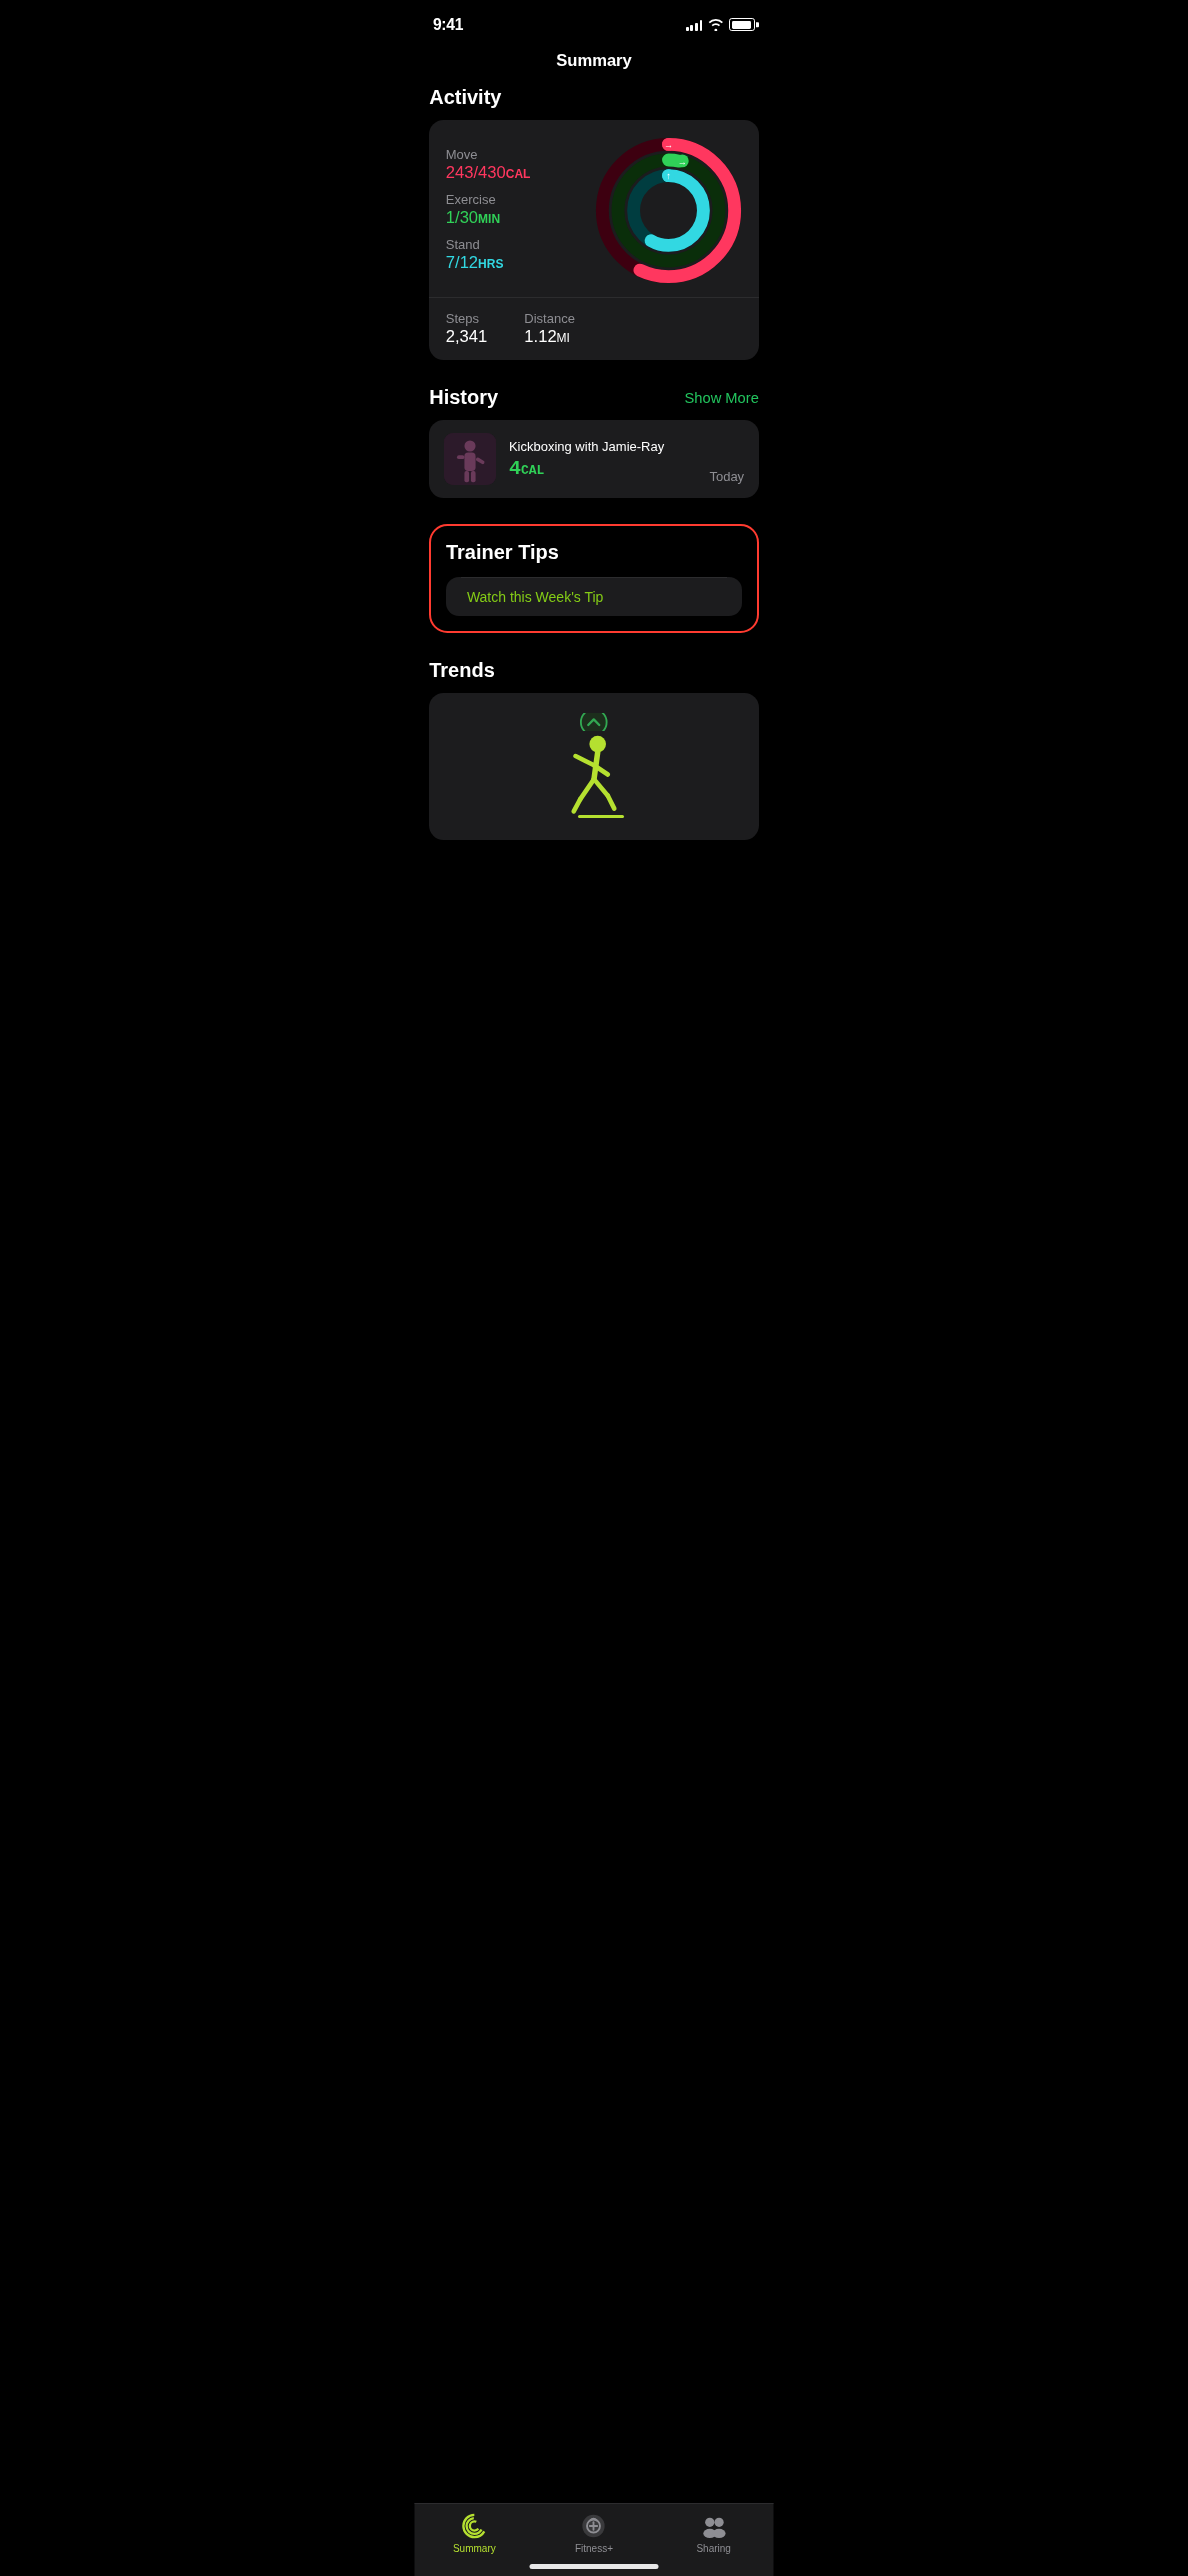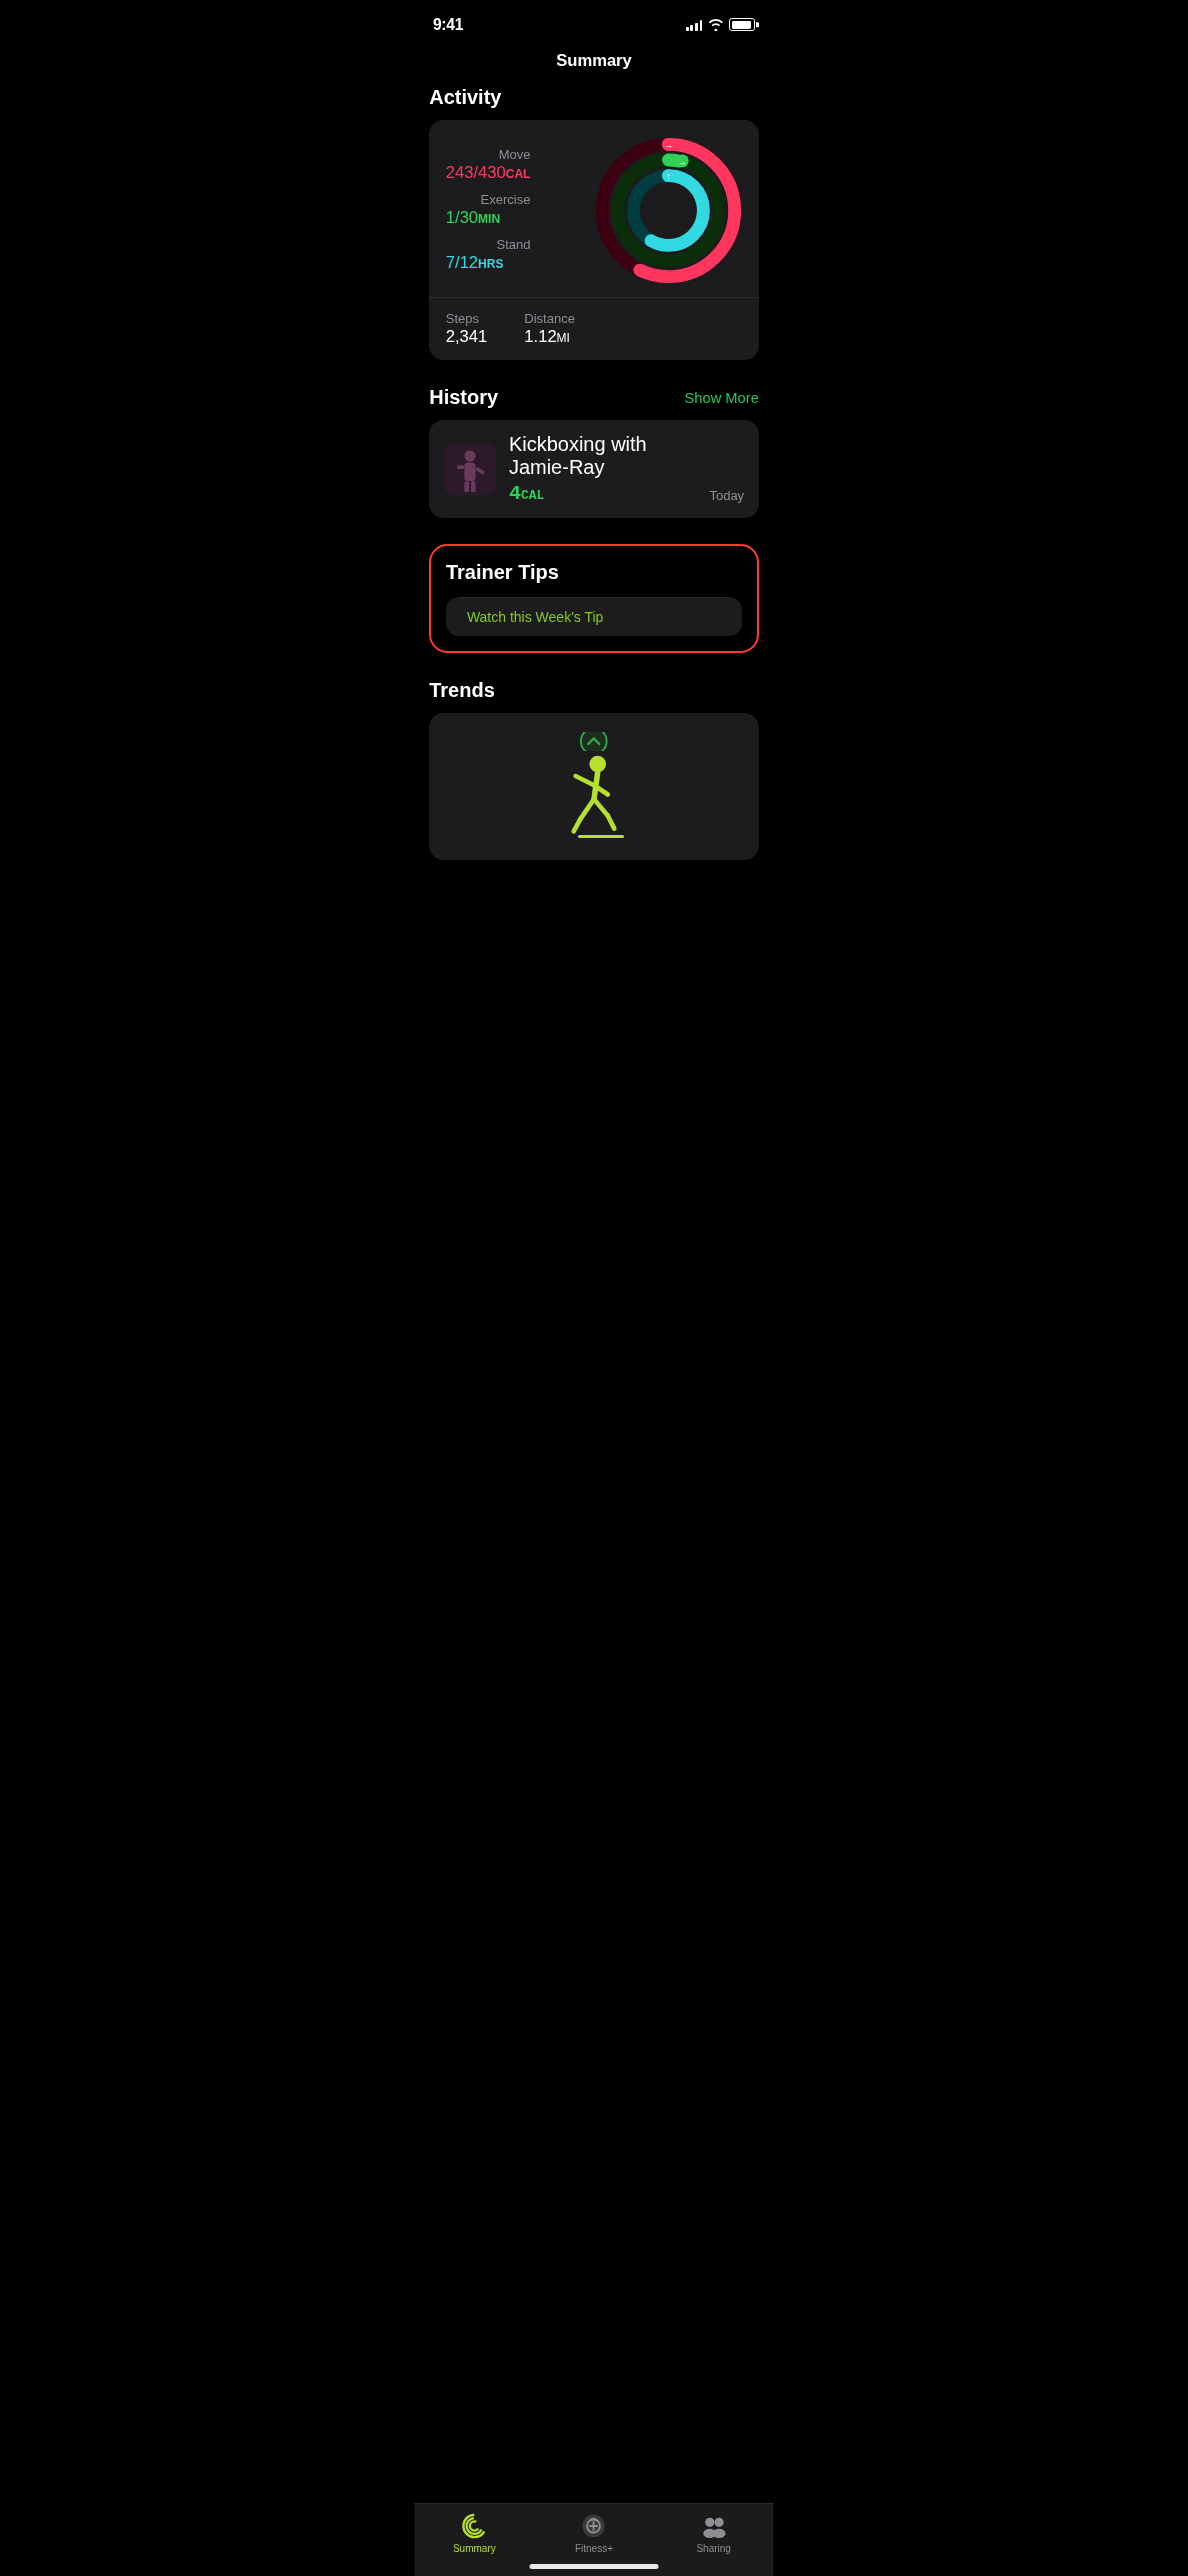--- a/index.html
+++ b/index.html
@@ -125,21 +125,20 @@
     }
     .activity-stats {
       display: flex;
       flex-direction: column;
       gap: 9.2px;
     }
     .activity-stat-label {
       font-size: 13px;
       color: #8e8e93;
       margin-bottom: 0.9px;
-      text-align: right;
     }
     .activity-stat-value {
       font-size: 16.6px;
       font-weight: 500;
     }
     .move-value { color: #ff375f; }
     .exercise-value { color: #30d158; }
     .stand-value { color: #32d8e2; }
     .activity-stat-value .unit {
       font-size: 12px;
@@ -209,21 +208,21 @@
       flex-shrink: 0;
       display: flex;
       align-items: center;
       justify-content: center;
       position: relative;
     }
     .history-info {
       flex: 1;
     }
     .history-title {
-      font-size: 20px;
+      font-size: 13px;
       font-weight: 500;
       color: #fff;
       margin-bottom: 2.8px;
     }
     .history-cal {
       font-size: 20px;
       font-weight: 600;
       color: #30d158;
       font-family: Liberation Mono, monospace;
     }

